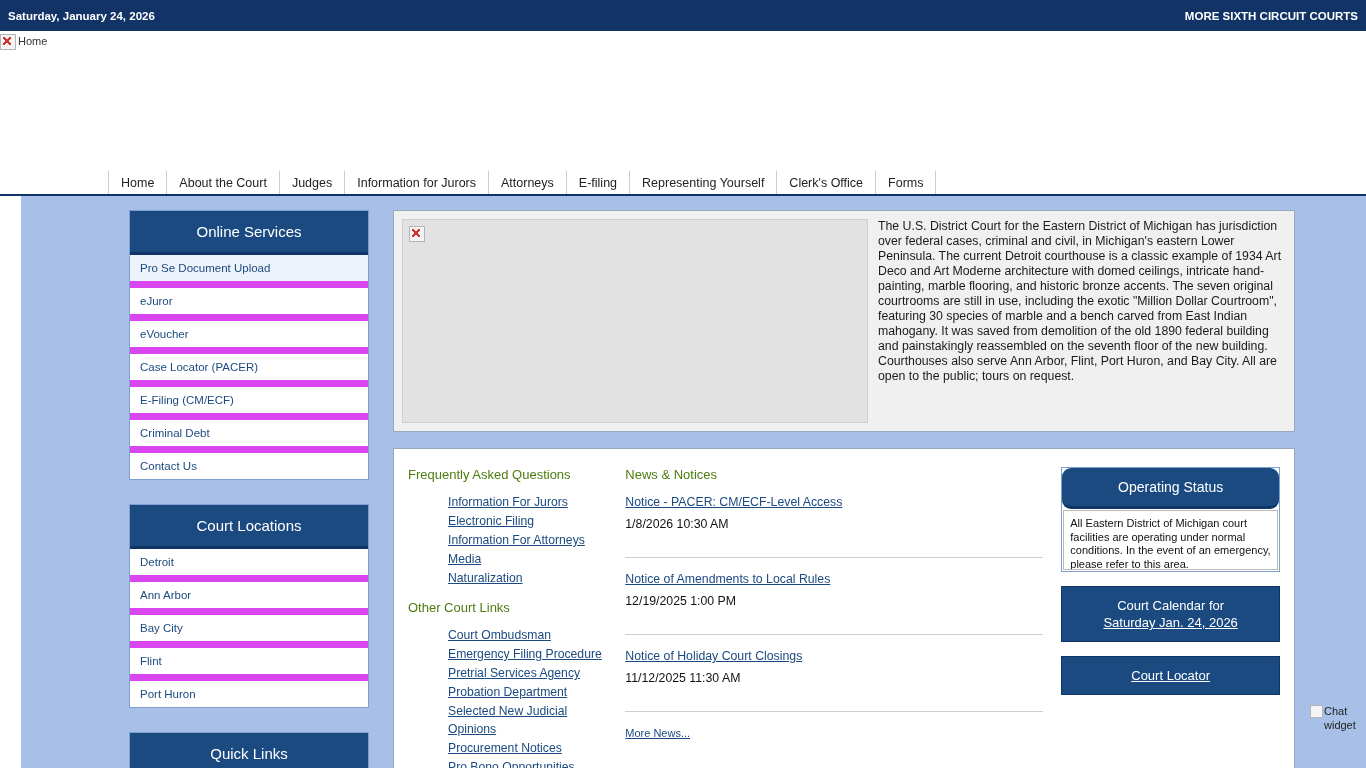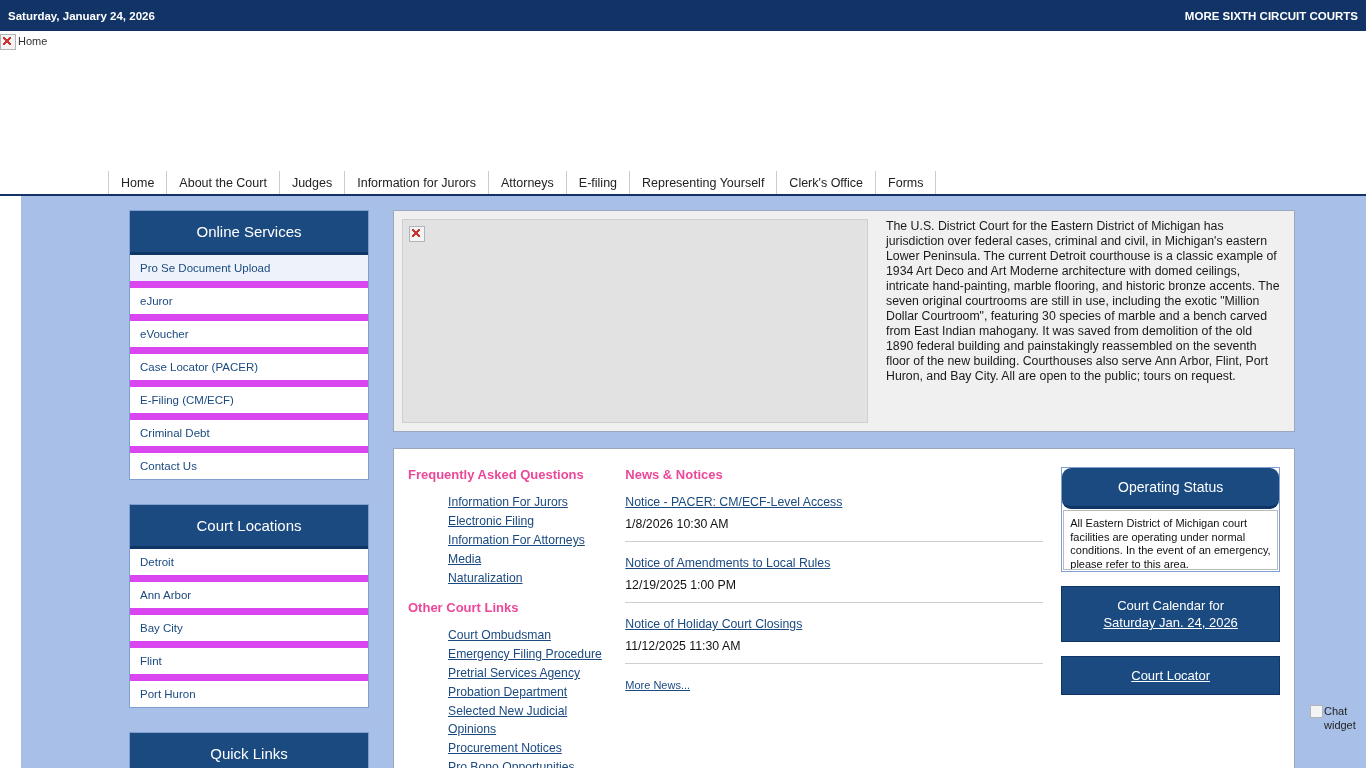--- a/index.html
+++ b/index.html
@@ -122,21 +122,21 @@
     position: absolute;
     left: 372px;
     top: 14px;
     width: 902px;
   }
   .hero {
     background: #f0f0f0;
     border: 1px solid #9aa8bd;
     padding: 8px;
     display: flex;
-    gap: 18px;
+    gap: 10px;
     margin-bottom: 16px;
   }
   .hero-img {
     width: 466px;
     height: 204px;
     background: #e2e2e2;
     border: 1px solid #cfcfcf;
     position: relative;
   }
   .hero-img .broken-img { position: absolute; left: 6px; top: 6px; }
@@ -155,39 +155,39 @@
     min-height: 340px;
     display: flex;
     gap: 18px;
   }
   .col-faq { width: 205px; }
   .col-news { width: 430px; }
   .col-side { width: 225px; }
 
   .sec-title {
     font-size: 13px;
-    font-weight: bold;
-    color: #ec4899;
+    font-weight: normal;
+    color: #4d7c0f;
     margin: 0 0 10px 0;
   }
   .linklist {
     margin: 0 0 4px 0;
     padding-left: 40px;
     list-style: none;
   }
   .linklist li { margin-bottom: 1px; }
   .linklist a {
     color: #1b4a80;
     font-size: 12.2px;
     text-decoration: underline;
     line-height: 16px;
     cursor: pointer;
   }
 
-  .news-item { border-bottom: 1px solid #cfcfcf; padding-bottom: 10px; margin-bottom: 11px; }
+  .news-item { border-bottom: 1px solid #cfcfcf; padding-bottom: 26px; margin-bottom: 11px; }
   .news-item a {
     color: #1b4a80;
     font-size: 12.3px;
     text-decoration: underline;
     cursor: pointer;
     display: inline-block;
     margin-bottom: 8px;
   }
   .news-date { font-size: 12.3px; color: #111111; }
   .more-news {

